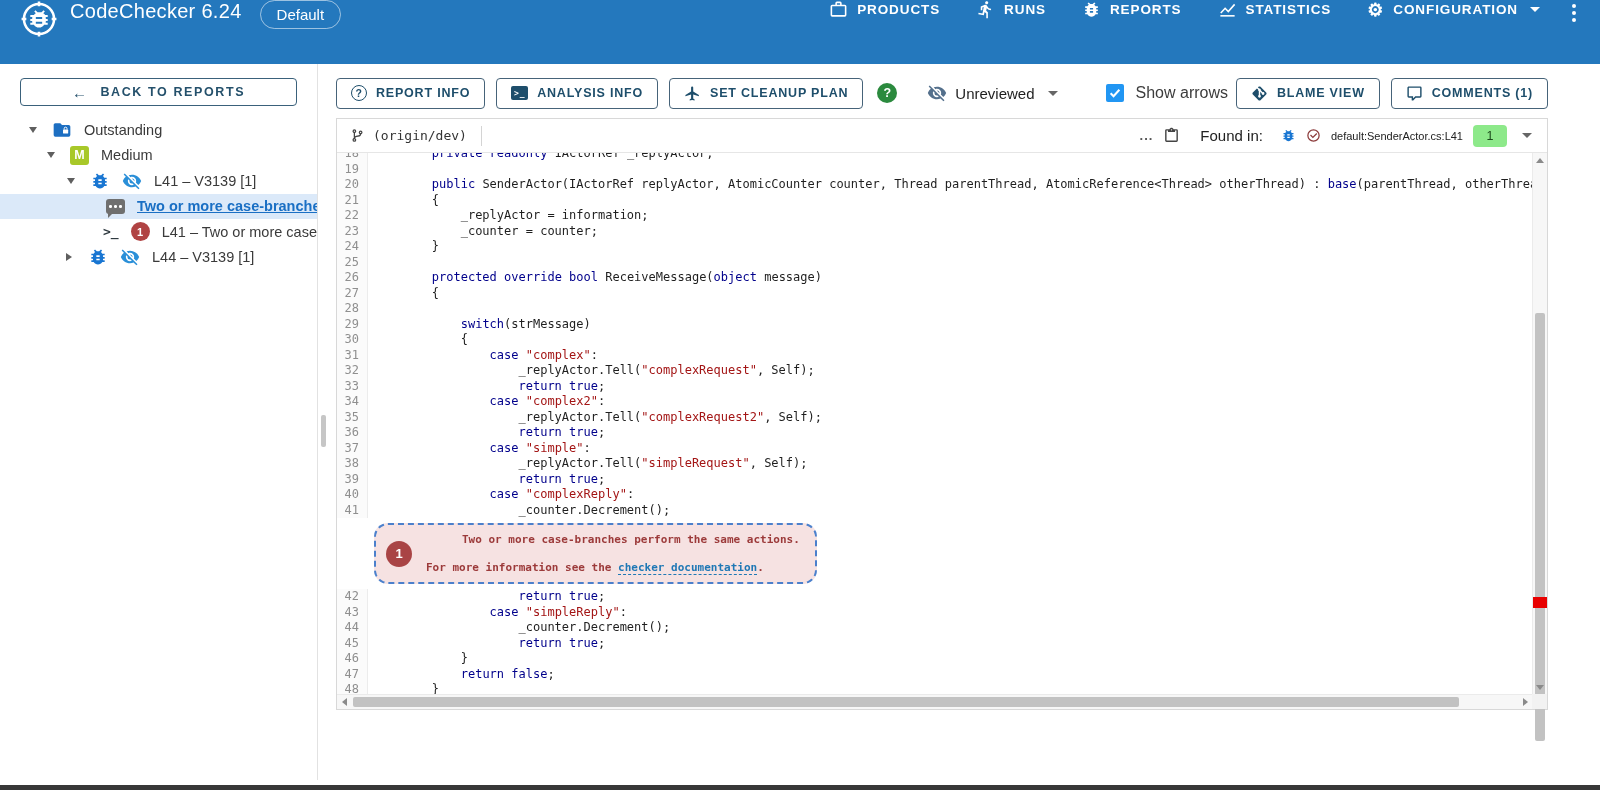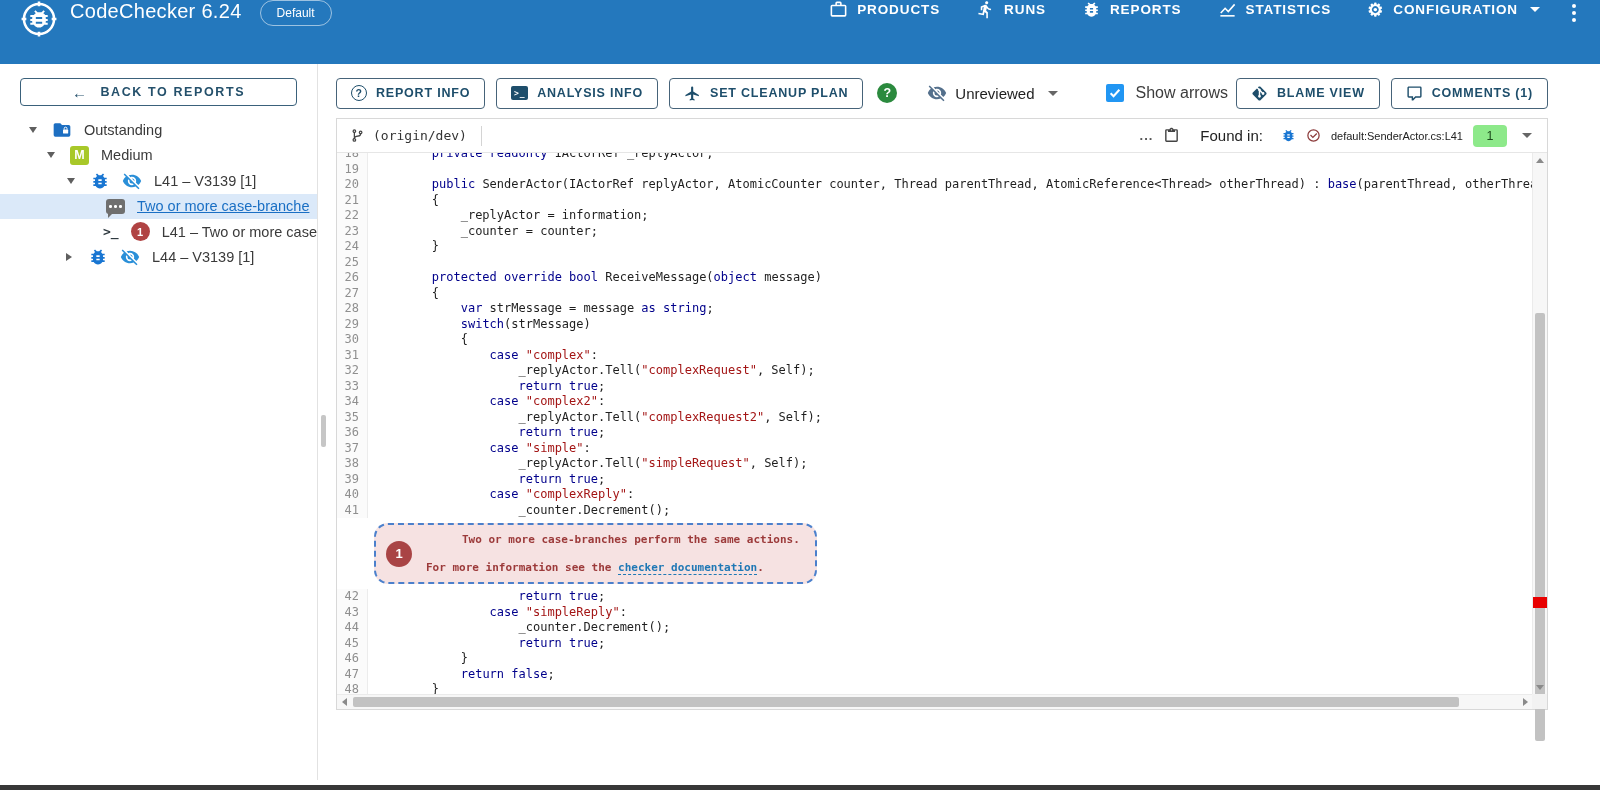--- a/index.html
+++ b/index.html
@@ -3,21 +3,21 @@
 <meta charset="utf-8">
 <style>
   * { margin:0; padding:0; box-sizing:border-box; }
   html,body { width:1600px; height:794px; }
   body { position:relative; background:#fff; font-family:"Liberation Sans", sans-serif; overflow:hidden; color:#222; }
 
   
   .header { position:absolute; top:0; left:0; right:0; height:64px; background:#2478bd; display:flex; align-items:flex-start; padding:0 20px; color:#fff; }
   .logo { width:38px; height:38px; flex:none; }
   .app-title { font-size:20px; font-weight:500; margin-left:12px; letter-spacing:.3px; white-space:nowrap; }
-  .default-badge { margin-left:18px; border:1px solid rgba(255,255,255,.55); border-radius:15px; padding:5px 16px; font-size:12px; }
+  .default-badge { margin-left:18px; border:1px solid rgba(255,255,255,.55); border-radius:15px; padding:5px 16px; font-size:15px; }
   .nav { margin-left:auto; display:flex; align-items:center; gap:36px; }
   .nav-item { display:flex; align-items:center; gap:9px; font-size:13.5px; font-weight:700; letter-spacing:.9px; cursor:pointer; white-space:nowrap; }
   .nav-item svg { width:19px; height:19px; fill:#fff; }
   .wchev { width:0; height:0; border-left:5px solid transparent; border-right:5px solid transparent; border-top:5px solid #fff; margin-left:3px; }
   .kebab { display:flex; flex-direction:column; gap:3px; margin-left:28px; padding:4px; cursor:pointer; }
   .kebab i { width:4px; height:4px; border-radius:50%; background:#fff; }
   .gear-glyph { font-size:18px; line-height:18px; }
 
   
   .sidebar { position:absolute; top:64px; left:0; width:318px; bottom:14px; border-right:1px solid #e2e2e2; background:#fff; }
@@ -30,21 +30,21 @@
   .caret-down { width:0; height:0; border-left:4.5px solid transparent; border-right:4.5px solid transparent; border-top:6px solid #5f5f5f; }
   .caret-right { width:0; height:0; border-top:4.5px solid transparent; border-bottom:4.5px solid transparent; border-left:6px solid #5f5f5f; }
   .ticon { width:20px; height:20px; flex:none; display:flex; align-items:center; justify-content:center; }
   .ticon svg { width:20px; height:20px; }
   .sev-badge { width:19px; height:19px; border-radius:3px; background:#a8c829; color:#fff; font-weight:700; font-size:12.5px; display:flex; align-items:center; justify-content:center; flex:none; }
   .count-badge { width:19px; height:19px; border-radius:50%; background:#b04343; color:#fff; font-weight:700; font-size:11px; display:flex; align-items:center; justify-content:center; flex:none; }
   .cmt { width:19px; height:15px; background:#6f6f6f; border-radius:3px; position:relative; display:flex; align-items:center; justify-content:center; gap:2.5px; flex:none; }
   .cmt i { width:2.5px; height:2.5px; background:#fff; border-radius:50%; }
   .cmt:after { content:''; position:absolute; left:2px; bottom:-4px; border:3px solid transparent; border-top-color:#6f6f6f; border-left-color:#6f6f6f; }
   .term-glyph { font-family:"DejaVu Sans Mono", monospace; font-weight:700; font-size:13px; color:#2f3a40; }
-  .sel-label { color:#1a6fc4; font-weight:400; text-decoration:underline; }
+  .sel-label { color:#1a6fc4; font-weight:700; text-decoration:underline; }
   .side-scroll { position:absolute; top:415px; left:321px; width:5px; height:32px; background:#c6c6c6; border-radius:2px; }
 
   
   .toolbar { position:absolute; top:77px; left:336px; right:52px; height:32px; display:flex; align-items:center; }
   .obtn { height:31px; border:1px solid #466379; border-radius:4px; color:#1e4e6b; display:flex; align-items:center; gap:9px; padding:0 14px; font-size:12.5px; font-weight:700; letter-spacing:.8px; background:#fff; cursor:pointer; white-space:nowrap; }
   .obtn + .obtn { margin-left:11px; }
   .q-circle { width:16px; height:16px; border:1.6px solid #1e4e6b; border-radius:50%; font-size:10.5px; font-weight:700; display:flex; align-items:center; justify-content:center; }
   .term-ic { width:17px; height:14px; background:#1e4e6b; color:#fff; border-radius:2px; font-size:8px; font-weight:700; display:flex; align-items:center; justify-content:center; font-family:"DejaVu Sans Mono", monospace; }
   .obtn svg { width:17px; height:17px; fill:#1e4e6b; }
   .help-green { width:20px; height:20px; border-radius:50%; background:#2b8a3e; color:#fff; font-weight:700; font-size:12.5px; display:flex; align-items:center; justify-content:center; margin-left:14px; cursor:pointer; flex:none; }
@@ -350,21 +350,20 @@
         <div class="code-row">
           <span class="gutter">26</span>
           <span class="code-text"><span class="tok-pl">        </span><span class="tok-kw">protected</span><span class="tok-pl"> </span><span class="tok-kw">override</span><span class="tok-pl"> </span><span class="tok-kw">bool</span><span class="tok-pl"> ReceiveMessage(</span><span class="tok-kw">object</span><span class="tok-pl"> message)</span></span>
         </div>
         <div class="code-row">
           <span class="gutter">27</span>
           <span class="code-text"><span class="tok-pl">        {</span></span>
         </div>
         <div class="code-row">
           <span class="gutter">28</span>
-          <span class="code-text"><span class="tok-pl">            </span><span class="tok-kw">var</span><span class="tok-pl"> strMessage = message </span><span class="tok-kw">as</span><span class="tok-pl"> </span><span class="tok-kw">string</span><span class="tok-pl">;</span></span>
         </div>
         <div class="code-row">
           <span class="gutter">29</span>
           <span class="code-text"><span class="tok-pl">            </span><span class="tok-kw">switch</span><span class="tok-pl">(strMessage)</span></span>
         </div>
         <div class="code-row">
           <span class="gutter">30</span>
           <span class="code-text"><span class="tok-pl">            {</span></span>
         </div>
         <div class="code-row">

